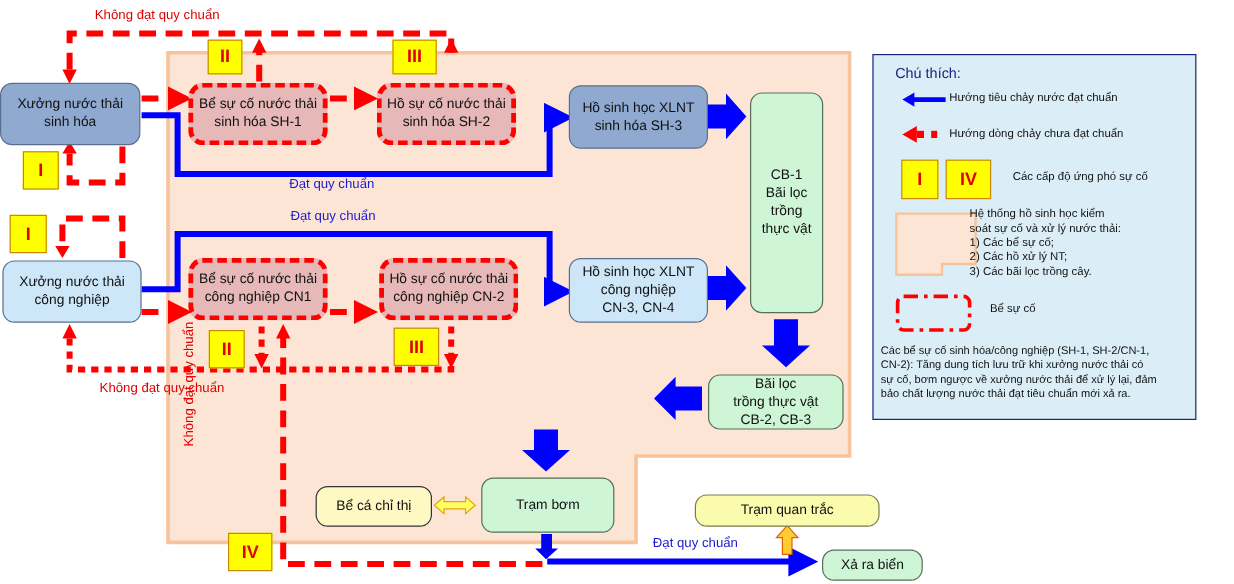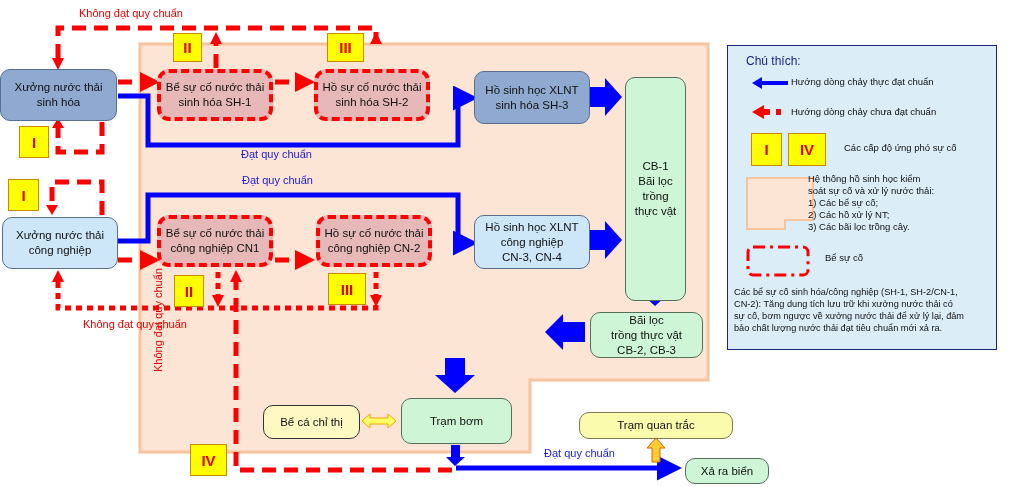--- a/index.html
+++ b/index.html
@@ -96,21 +96,21 @@
 sinh hóa SH-2</div>
   <div class="node blue-node" style="left:474px;top:71px;width:116px;height:53px;">Hồ sinh học XLNT
 sinh hóa SH-3</div>
   <div class="node incident-node" style="left:157px;top:215px;width:116px;height:52px;">Bể sự cố nước thải
 công nghiệp CN1</div>
   <div class="node incident-node" style="left:316px;top:215px;width:116px;height:52px;">Hồ sự cố nước thải
 công nghiệp CN-2</div>
   <div class="node lightblue-node" style="left:474px;top:215px;width:116px;height:54px;">Hồ sinh học XLNT
 công nghiệp
 CN-3, CN-4</div>
-  <div class="node green-node" style="left:625px;top:77px;width:61px;height:224px;">CB-1
+  <div class="node green-node" style="left:625px;top:77px;width:61px;height:184px;">CB-1
 Bãi lọc
 trồng
 thực vật</div>
   <div class="node green-node" style="left:590px;top:312px;width:113px;height:46px;">Bãi lọc
 trồng thực vật
 CB-2, CB-3</div>
   <div class="node yellow-node" style="left:263px;top:405px;width:97px;height:34px;">Bể cá chỉ thị</div>
   <div class="node paleyellow-node" style="left:579px;top:412px;width:154px;height:27px;">Trạm quan trắc</div>
   <div class="node green-node" style="left:401px;top:398px;width:111px;height:46px;">Trạm bơm</div>
   <div class="node green-node" style="left:685px;top:458px;width:84px;height:26px;">Xả ra biển</div>
@@ -129,21 +129,21 @@
   <div class="flow-label blue-text" style="left:241px;top:148px;">Đạt quy chuẩn</div>
   <div class="flow-label blue-text" style="left:242px;top:174px;">Đạt quy chuẩn</div>
   <div class="flow-label blue-text" style="left:544px;top:447px;">Đạt quy chuẩn</div>
 
   <div id="legend">
     <div class="legend-title">Chú thích:</div>
     <svg style="position:absolute;left:22px;top:30px" width="40" height="14">
       <path d="M38,7 L10,7" stroke="#0000ff" stroke-width="4"></path>
         <path d="M12,1 L2,7 L12,13 Z" fill="#0000ff"></path>
     </svg>
-    <div class="legend-text" style="left:63px;top:30px;">Hướng dòng chảy thực đạt chuẩn</div>
+    <div class="legend-text" style="left:63px;top:30px;">Hướng tiêu chảy nước đạt chuẩn</div>
     <svg style="position:absolute;left:22px;top:58px" width="40" height="16">
       <path d="M14,1 L2,8 L14,15 Z" fill="#ff0000"></path>
         <rect x="14" y="5" width="6" height="6" fill="#ff0000"></rect>
         <rect x="26" y="5" width="5" height="6" fill="#ff0000"></rect>
     </svg>
     <div class="legend-text" style="left:63px;top:60px;">Hướng dòng chảy chưa đạt chuẩn</div>
     <div class="level-badge" style="left:23px;top:87px;width:31px;height:33px;">I</div>
     <div class="level-badge" style="left:60px;top:87px;width:38px;height:33px;">IV</div>
     <div class="legend-text" style="left:116px;top:96px;">Các cấp độ ứng phó sự cố</div>
     <svg style="position:absolute;left:17px;top:130px" width="72" height="55">

